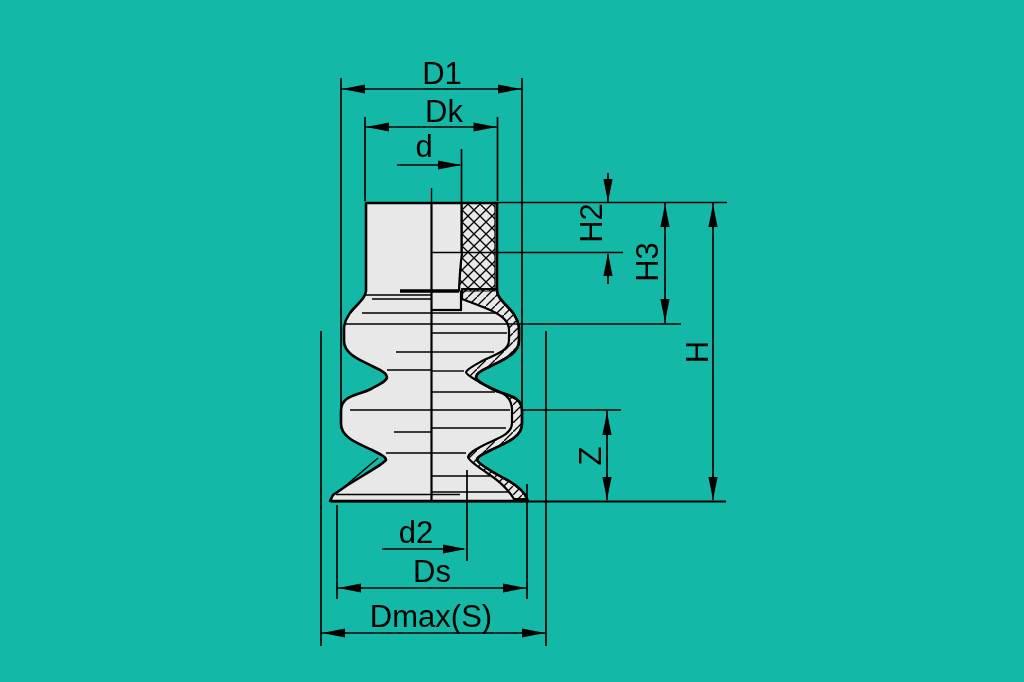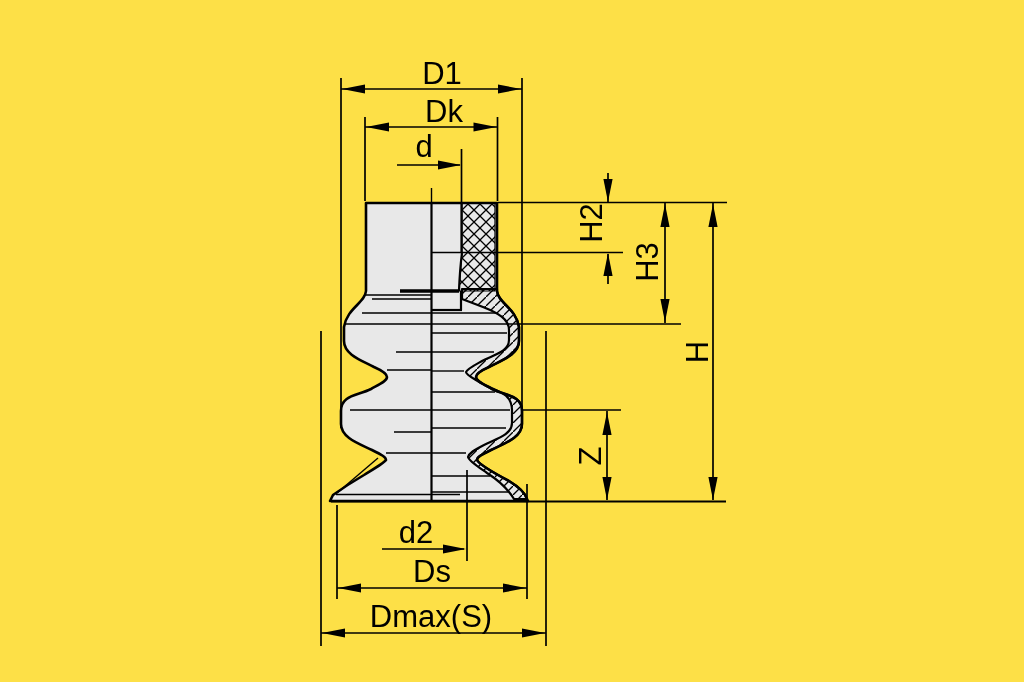--- a/index.html
+++ b/index.html
@@ -1,16 +1,16 @@
 <!DOCTYPE html>
 <html><head>
 <meta charset="utf-8">
 <style>
   html,body { margin:0; padding:0; background:#ffffff; }
-  .stage { width:1024px; height:682px; position:relative; background:#fde047; overflow:hidden; }
+  .stage { width:1024px; height:682px; position:relative; background:#14b8a6; overflow:hidden; }
   svg { display:block; }
   .fillpart { fill:#e8e8e8; stroke:none; }
   .outline  { fill:none; stroke:#000; stroke-width:2.6; stroke-linejoin:round; stroke-linecap:round; }
   .thin  { stroke:#000; stroke-width:1.4; fill:none; }
   .med   { stroke:#000; stroke-width:2.2; fill:none; }
   .thick { stroke:#000; stroke-width:3.4; fill:none; }
   .dim   { stroke:#000; stroke-width:1.7; fill:none; }
   .arrow { fill:#000; stroke:none; }
   .dlabel { font-family:"Liberation Sans", sans-serif; font-size:31px; fill:#000; }
 </style>

